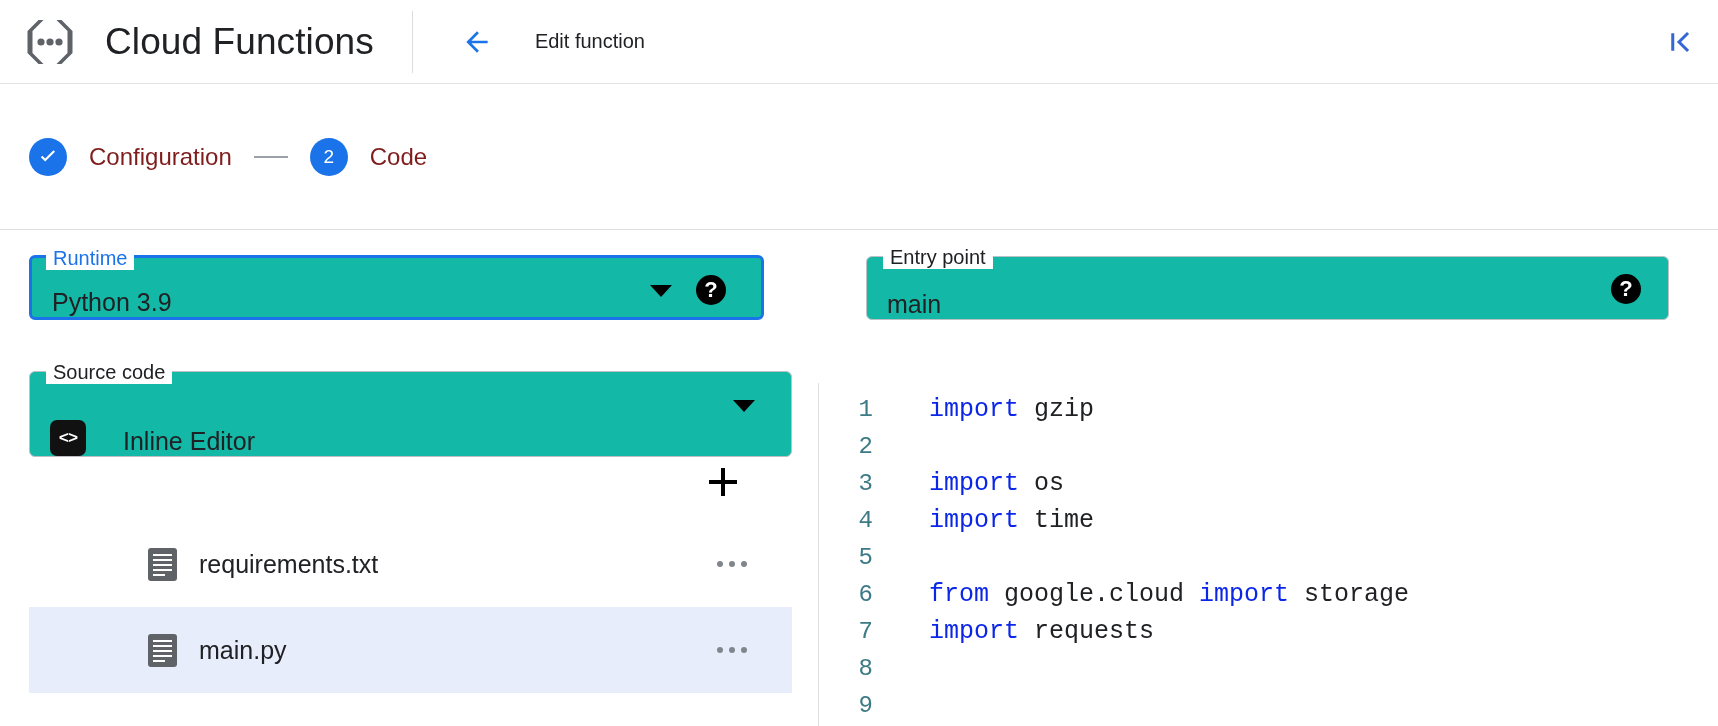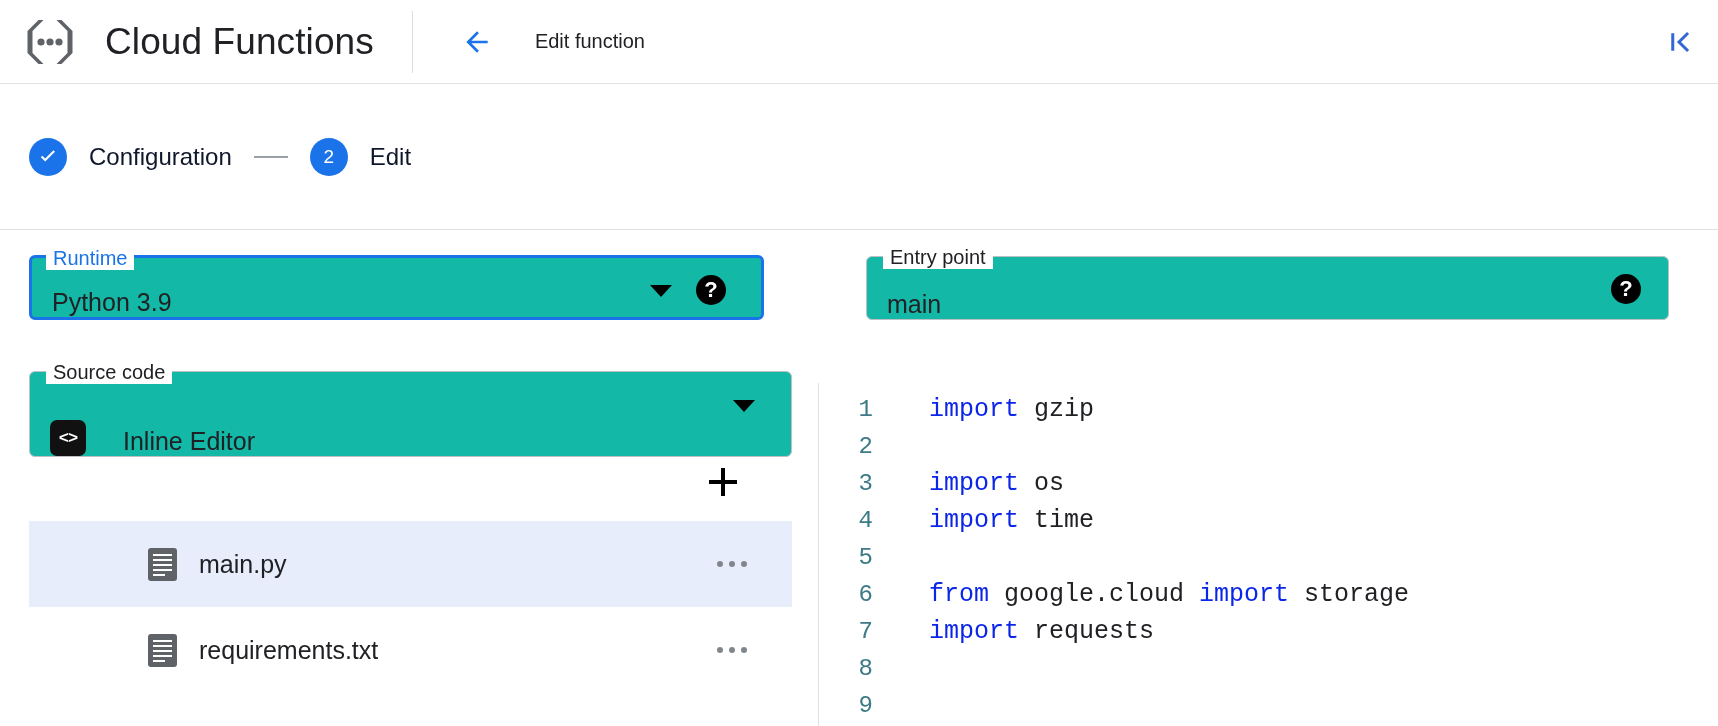--- a/index.html
+++ b/index.html
@@ -118,21 +118,21 @@
     align-items: center;
     justify-content: center;
     color: #ffffff;
     font-size: 19px;
     font-weight: 500;
     flex: 0 0 38px;
   }
 
   .step-label {
     font-size: 24px;
-    color: #0f172a;
+    color: #7f1d1d;
     margin-left: 22px;
     white-space: nowrap;
   }
 
   .step-dash {
     width: 34px;
     height: 2px;
     background: #9aa0a6;
     margin: 0 22px;
     flex: 0 0 34px;
@@ -418,21 +418,21 @@
           <path d="M9.2 16.6 L4.8 12.2 L6.3 10.7 L9.2 13.6 L17.5 5.3 L19 6.8 Z" fill="#ffffff"></path>
         </svg>
       </div>
       <div class="step-label">Configuration</div>
     </div>
 
     <div class="step-dash"></div>
 
     <div class="step">
       <div class="step-circle">2</div>
-      <div class="step-label">Edit</div>
+      <div class="step-label">Code</div>
     </div>
   </div>
 
   <div class="body-area">
 
     <div class="field focused" id="runtime-field">
       <span class="field-label">Runtime</span>
       <span class="field-value">Python 3.9</span>
       <span class="caret-down" id="runtime-caret"></span>
       <span class="help-icon" id="runtime-help">?</span>
@@ -453,45 +453,45 @@
 
     <div class="pane-divider"></div>
 
     <div class="add-file-btn">
       <span class="plus-h"></span>
       <span class="plus-v"></span>
     </div>
 
     <div class="file-list">
 
-      <div class="file-row selected">
+      <div class="file-row">
         <span class="file-doc-icon">
           <i></i>
             <i></i>
             <i></i>
             <i></i>
             <i></i>
         </span>
-        <span class="file-name">main.py</span>
+        <span class="file-name">requirements.txt</span>
         <span class="file-menu">
           <b></b>
             <b></b>
             <b></b>
         </span>
       </div>
 
-      <div class="file-row">
+      <div class="file-row selected">
         <span class="file-doc-icon">
           <i></i>
             <i></i>
             <i></i>
             <i></i>
             <i></i>
         </span>
-        <span class="file-name">requirements.txt</span>
+        <span class="file-name">main.py</span>
         <span class="file-menu">
           <b></b>
             <b></b>
             <b></b>
         </span>
       </div>
     </div>
 
     <div class="editor" id="code-editor">
         <div class="code-line"><span class="ln">1</span><span class="code-text"><span class="kw">import</span><span> gzip</span></span></div>

